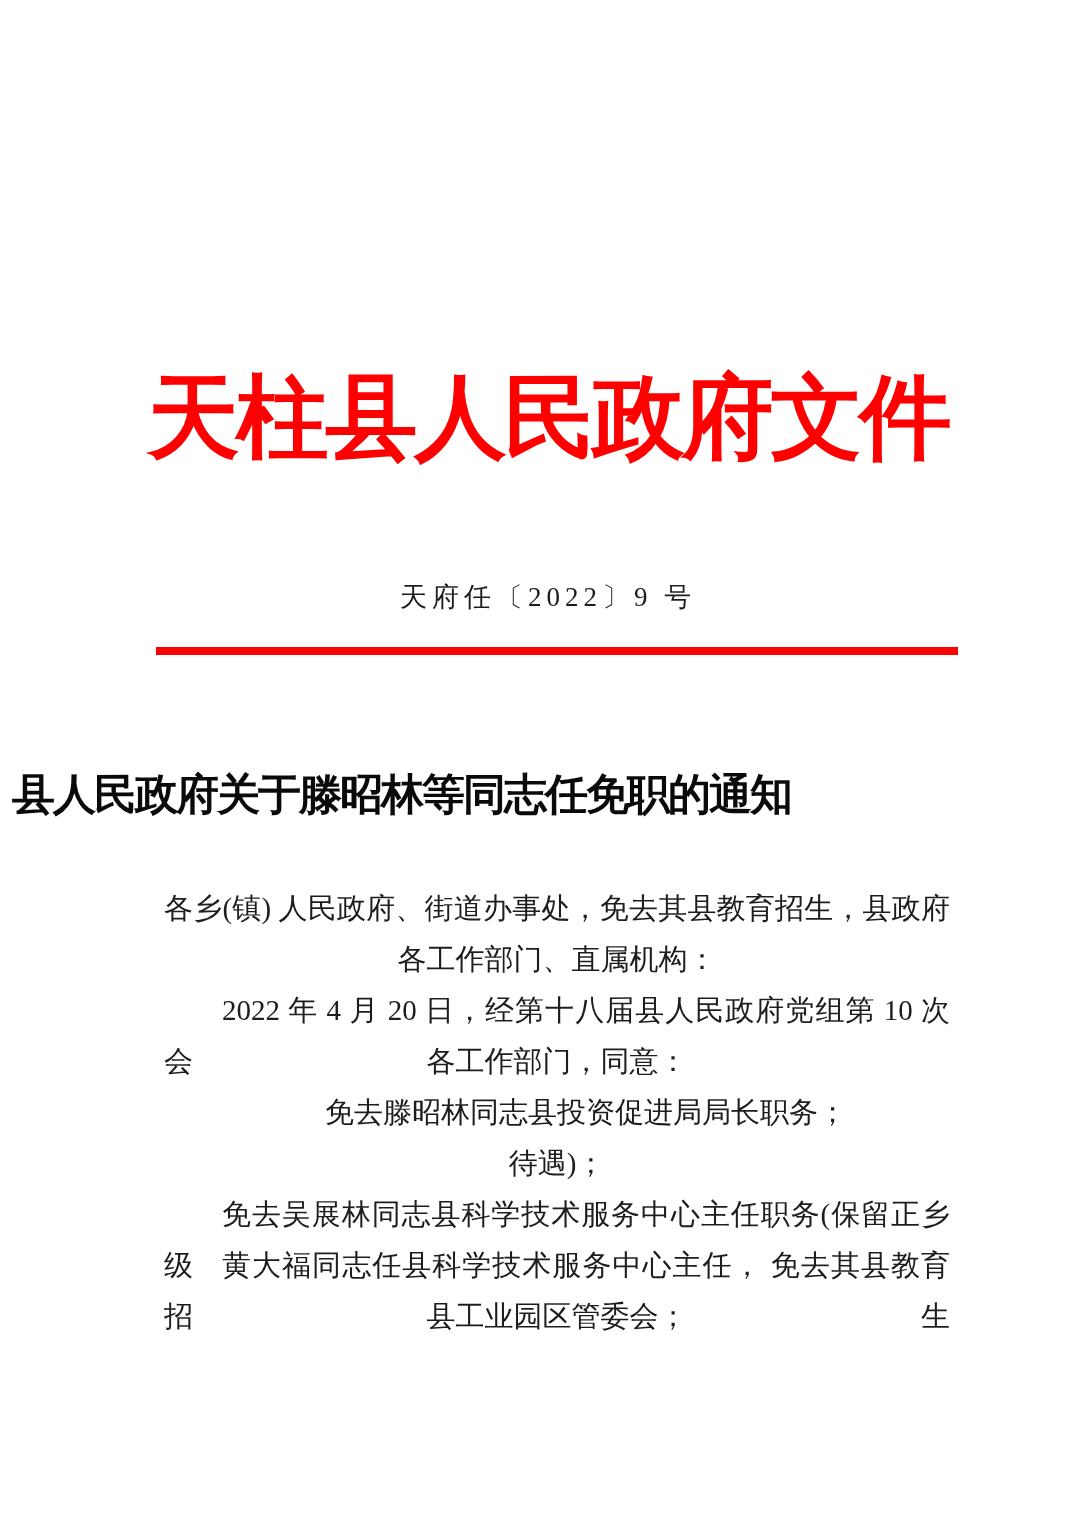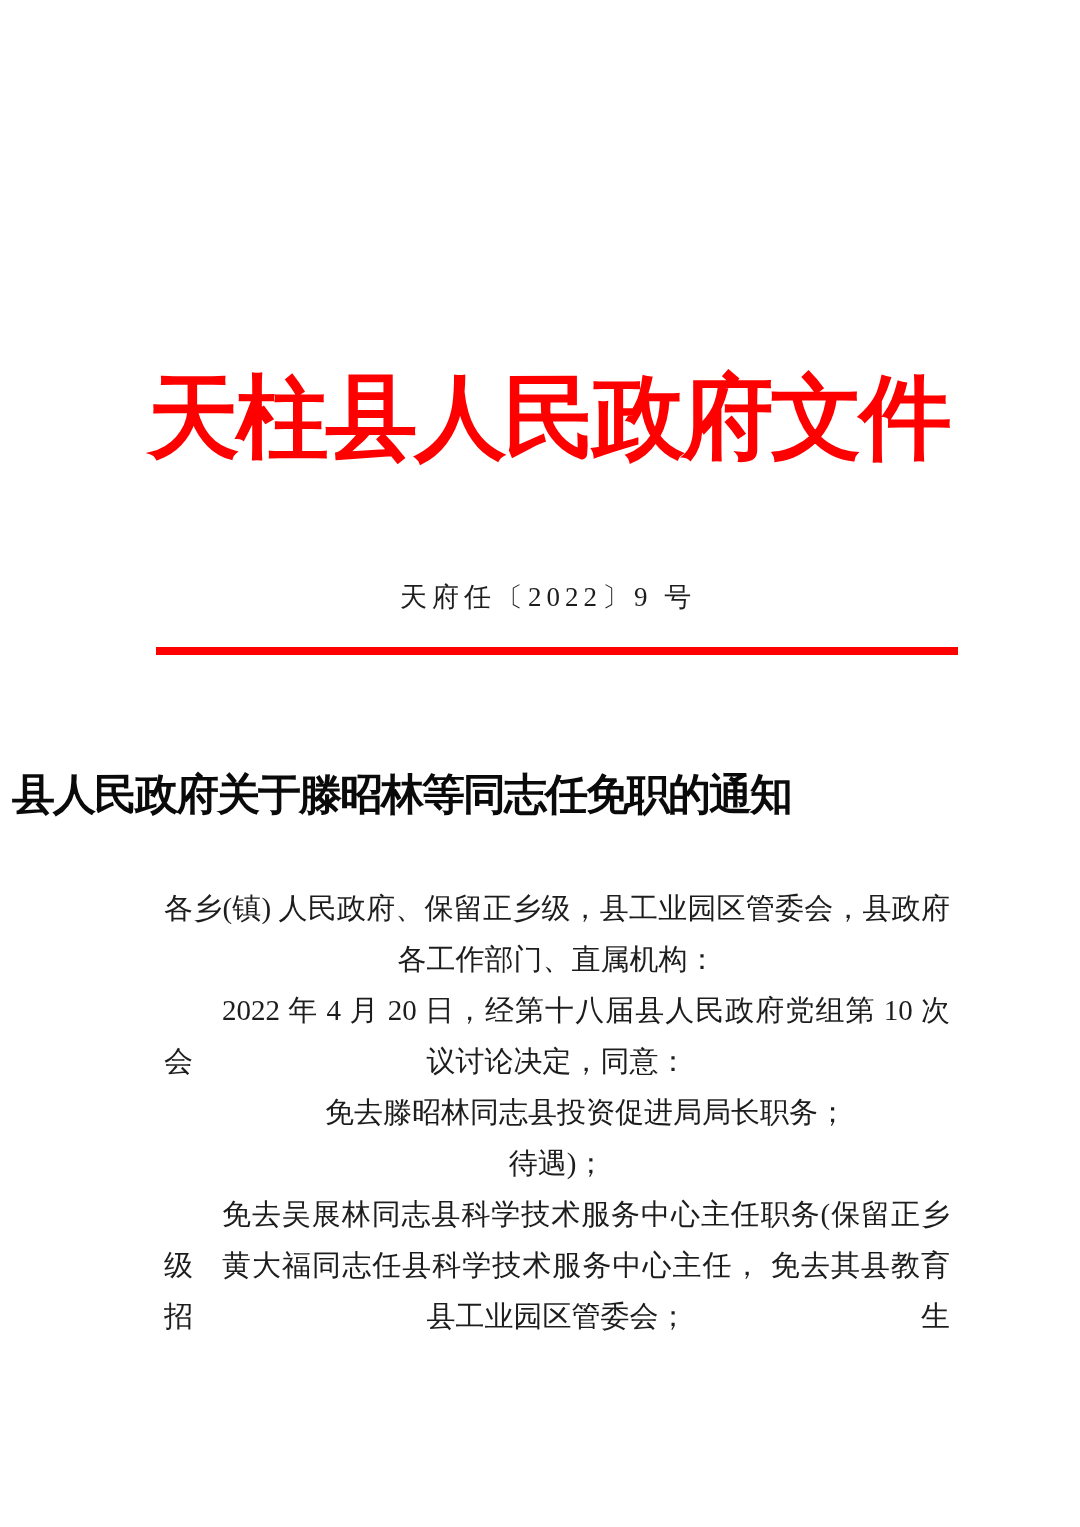--- a/index.html
+++ b/index.html
@@ -93,24 +93,24 @@
 
   <div class="header-title">天柱县人民政府文件</div>
 
   <div class="doc-number">天府任〔2022〕9 号</div>
 
   <div class="red-divider"></div>
 
   <div class="notice-title">县人民政府关于滕昭林等同志任免职的通知</div>
 
   <div class="notice-body">
-    <div class="body-line justify">各乡(镇) 人民政府、保留正乡级，县工业园区管委会，县政府</div>
+    <div class="body-line justify">各乡(镇) 人民政府、街道办事处，免去其县教育招生，县政府</div>
     <div class="body-line">各工作部门、直属机构：</div>
     <div class="body-line indent justify">2022 年 4 月 20 日，经第十八届县人民政府党组第 10 次会</div>
-    <div class="body-line">议讨论决定，同意：</div>
+    <div class="body-line">各工作部门，同意：</div>
     <div class="body-line indent">免去滕昭林同志县投资促进局局长职务；</div>
     <div class="body-line">待遇)；</div>
     <div class="body-line indent justify">免去吴展林同志县科学技术服务中心主任职务(保留正乡级</div>
     <div class="body-line indent justify">黄大福同志任县科学技术服务中心主任， 免去其县教育招生</div>
     <div class="body-line">县工业园区管委会；</div>
   </div>
 
 </div>
 
 </body></html>

